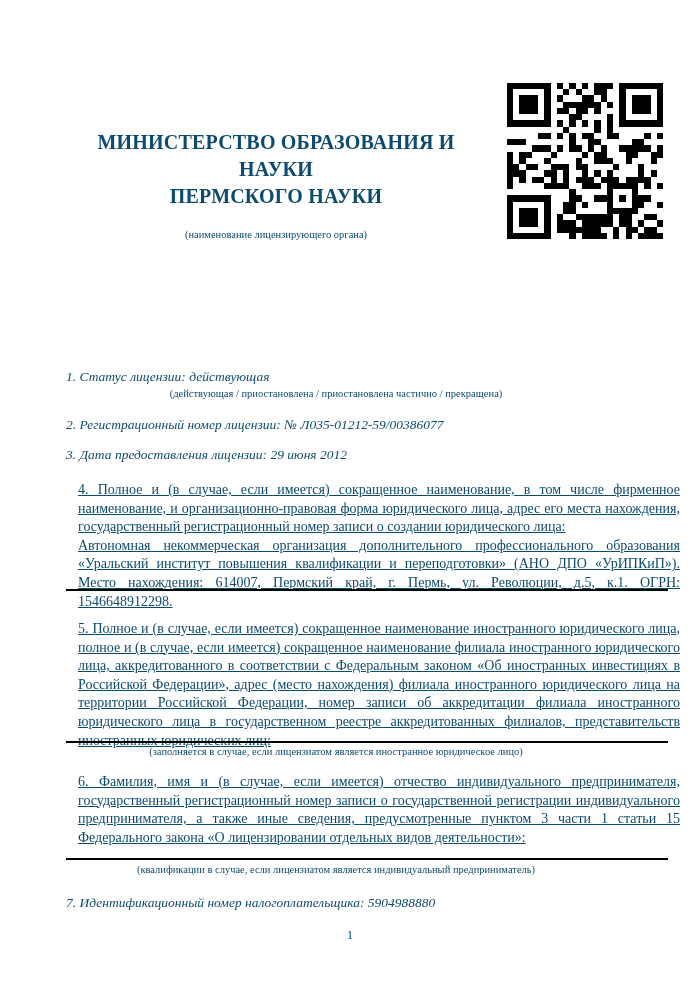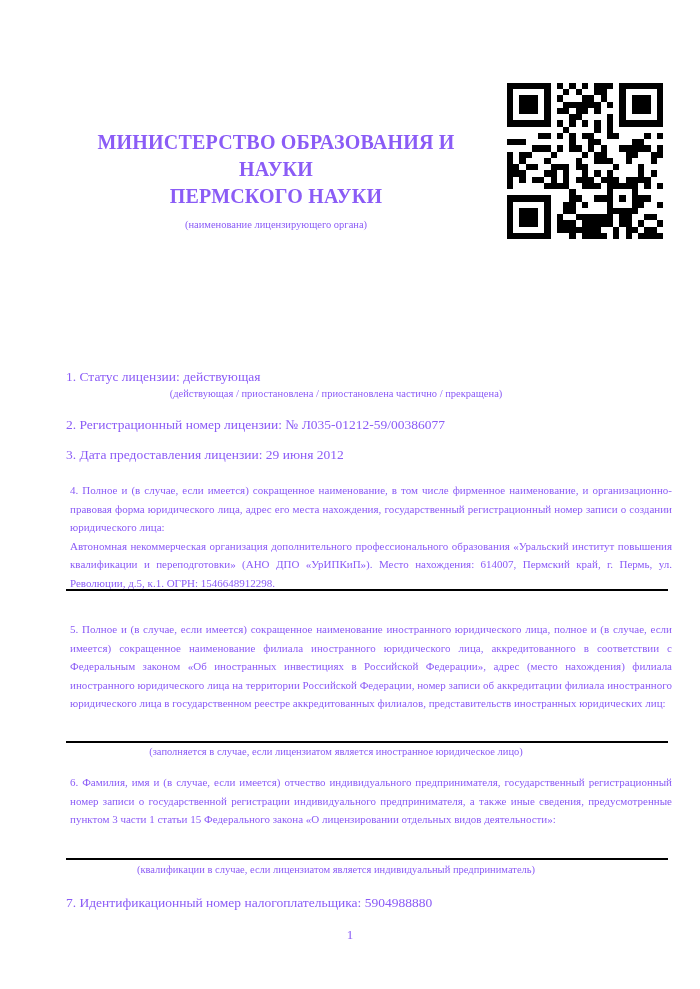--- a/index.html
+++ b/index.html
@@ -1,46 +1,47 @@
 <!DOCTYPE html>
 <html lang="ru"><head>
 <meta charset="utf-8">
 <style>
   html,body{margin:0;padding:0;background:#ffffff;}
   .page{
     position:relative;
     width:700px;height:989px;
-    background:#ffffff;color:#8b5cf6;
+    background:#ffffff;color:#0c4a6e;
     font-family:"Liberation Serif","DejaVu Serif",serif;
     overflow:hidden;
   }
   .abs{position:absolute;}
   .ministry{
     left:66px;top:129px;width:420px;text-align:center;
   }
   .ministry-name{
     font-weight:bold;font-size:20px;line-height:27px;letter-spacing:.2px;
   }
   .ministry-note{
-    font-size:10.5px;line-height:13px;margin-top:8px;
+    font-size:10.5px;line-height:13px;margin-top:18px;
   }
   .qr{
     left:507px;top:83px;width:156px;height:156px;
   }
   .qr svg{width:100%;height:100%;shape-rendering:crispEdges;display:block;}
   .doc-title{
     left:66px;top:302px;width:540px;text-align:center;
     font-size:13.5px;line-height:18px;
   }
   .body-line{
-    left:66px;width:602px;font-size:13.5px;line-height:18.6px;
+    left:66px;width:602px;font-size:13.5px;line-height:18.6px;font-style:italic;
   }
   .para{
-    left:70px;width:602px;font-size:11px;line-height:18.6px;
+    left:78px;width:602px;font-size:14px;line-height:18.6px;
     text-align:justify;
+    text-decoration:underline;
   }
   .para p{margin:0;padding:0;}
   .note{
     left:66px;width:540px;text-align:center;
     font-size:10.5px;line-height:13px;
   }
   .rule{
     left:66px;width:602px;height:0;border-top:2px solid #000;
   }
   .page-number{

